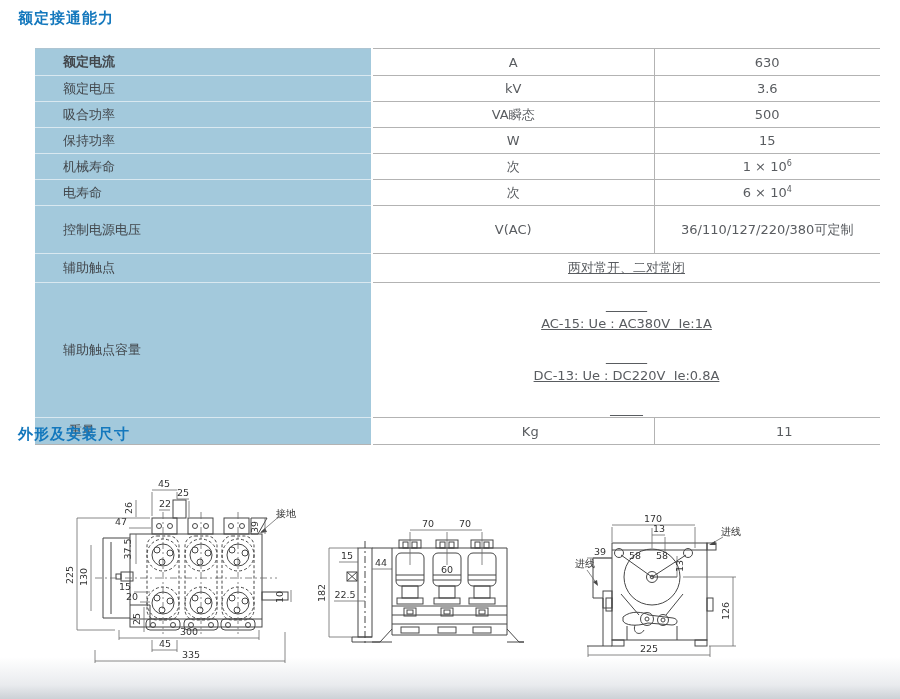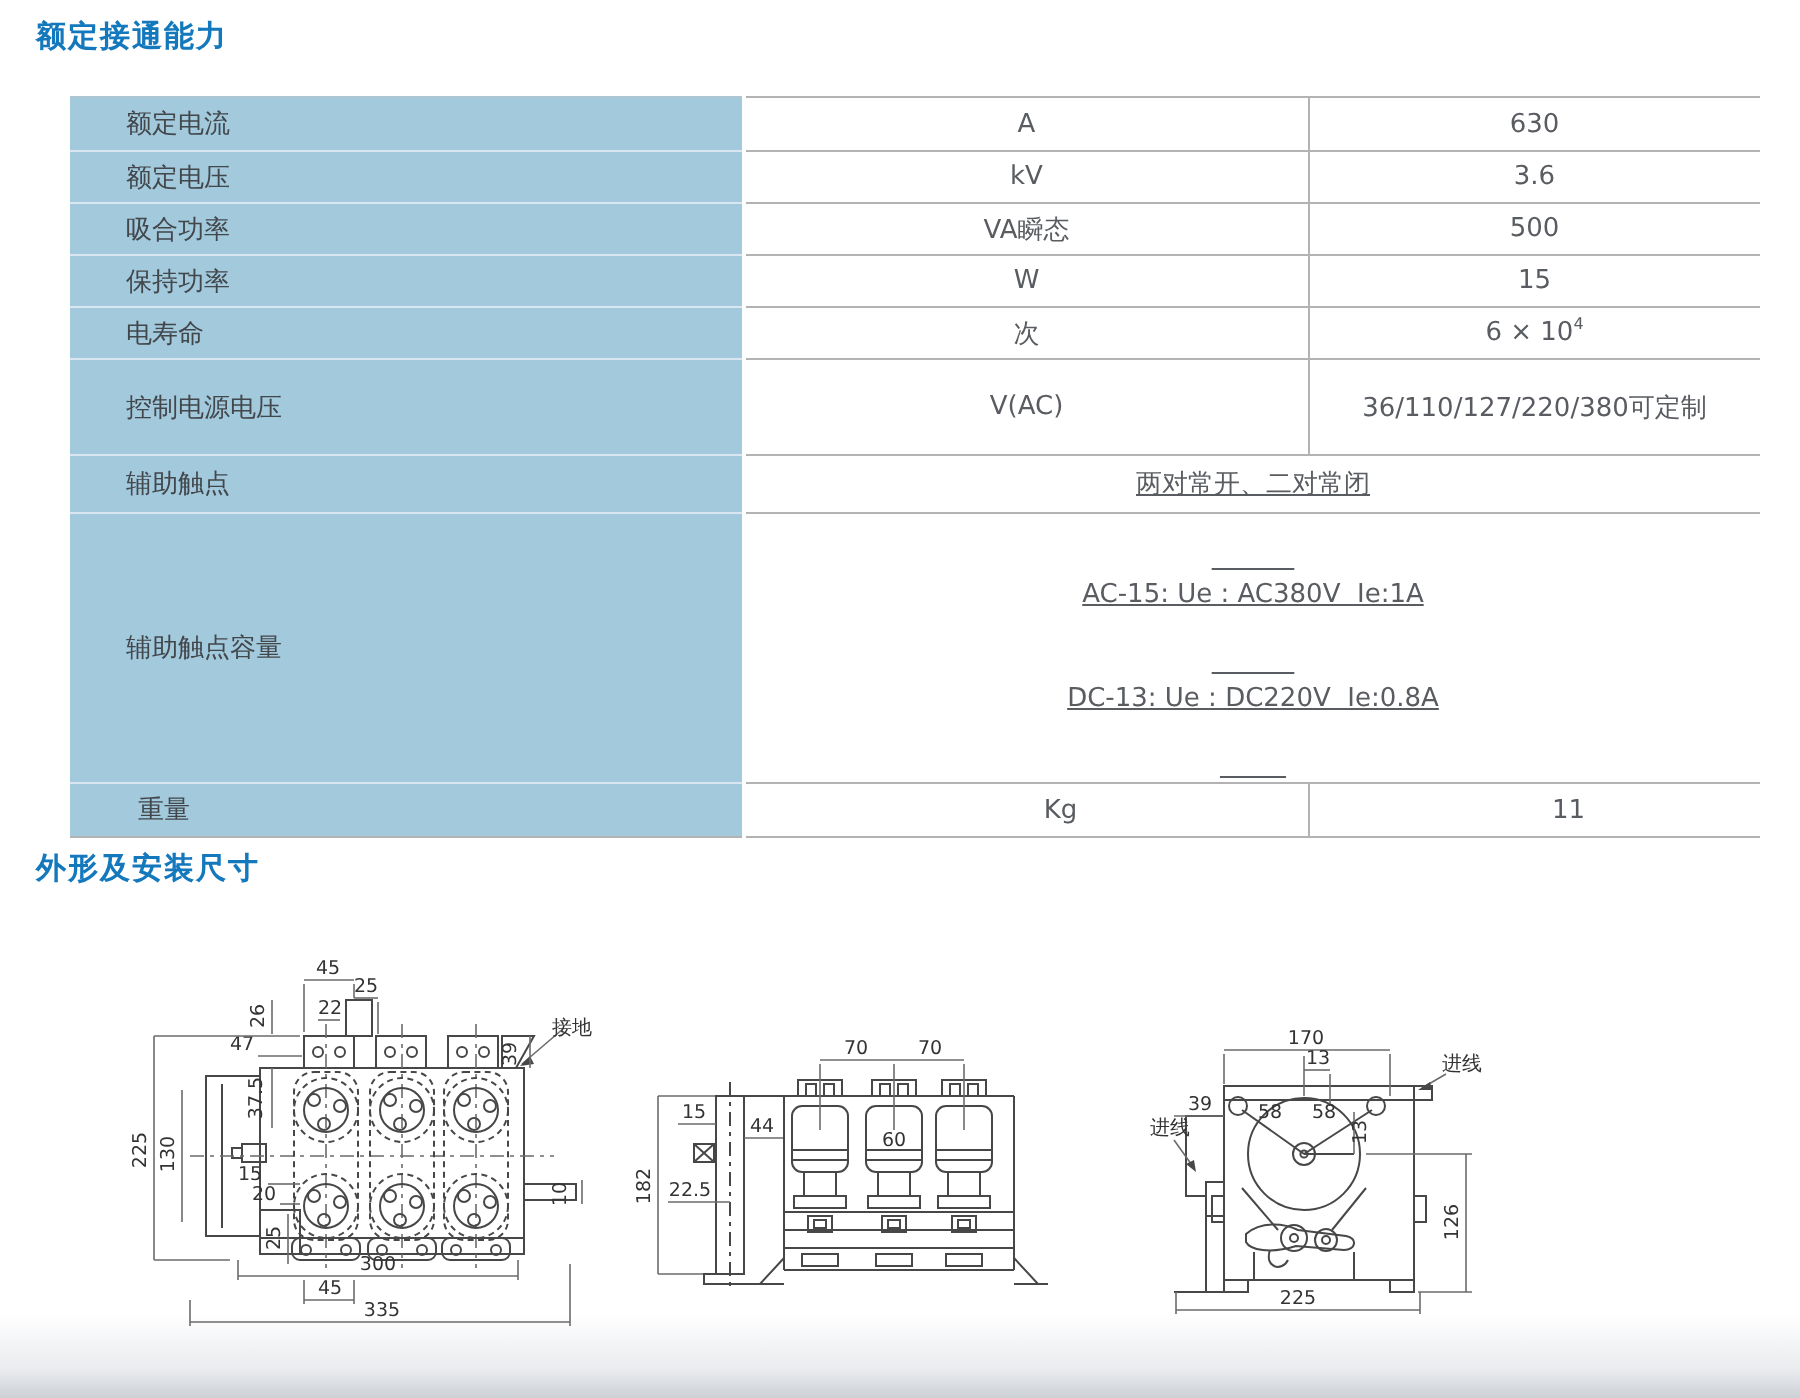--- a/index.html
+++ b/index.html
@@ -18,21 +18,21 @@
   .t2 { top:425px; }
 
   table.spec { position:absolute; left:35px; top:48px; width:845px;
     border-collapse:collapse; table-layout:fixed; }
   col.c1 { width:337px; } col.c2 { width:282px; } col.c3 { width:226px; }
   .spec td { border-top:1px solid #b3b3b3; font-size:13px; color:#595c60;
     text-align:center; vertical-align:middle; padding:0; }
   .spec tr:last-child td { border-bottom:1px solid #b3b3b3;padding-left:34px; }
   .spec td.param { background:#a3c9dc; text-align:left; padding-left:28px;
     color:#42474c; border-top:1px solid #d9e8f0; border-right:2px solid #ffffff; }
-  .spec tr:first-child td.param { border-top:1px solid #aec5d2; }
+  .spec tr:first-child td.param { border-top:1px solid #aec5d2;font-weight:bold; }
   .spec td.unit { border-right:1px solid #b3b3b3; }
   .spec td.merged { white-space:pre;text-decoration:underline; }
   tr.h27 { height:27px; } tr.h26 { height:26px; }
   tr.h48 { height:48px; } tr.h29 { height:29px; }
   .spec sup { font-size:8px; vertical-align:super; line-height:0; }
   .mline { line-height:22px; white-space:pre; }
 
   .drw { position:absolute; }
   .drw text { font-size:9.5px; fill:#333333; font-family:"DejaVu Sans","Liberation Sans",sans-serif; }
   .drw text.cjk { font-size:10px; }
@@ -68,20 +68,25 @@
       </tr>
       <tr class="h26">
         <td class="param">吸合功率</td>
         <td class="unit">VA瞬态</td>
         <td class="val">500</td>
       </tr>
       <tr class="h26">
         <td class="param">保持功率</td>
         <td class="unit">W</td>
         <td class="val">15</td>
+      </tr>
+      <tr class="h26">
+        <td class="param">机械寿命</td>
+        <td class="unit">次</td>
+        <td class="val"><span>1 × 10</span><sup>6</sup></td>
       </tr>
       <tr class="h26">
         <td class="param">电寿命</td>
         <td class="unit">次</td>
         <td class="val"><span>6 × 10</span><sup>4</sup></td>
       </tr>
       <tr class="h48">
         <td class="param">控制电源电压</td>
         <td class="unit">V(AC)</td>
         <td class="val">36/110/127/220/380可定制</td>

